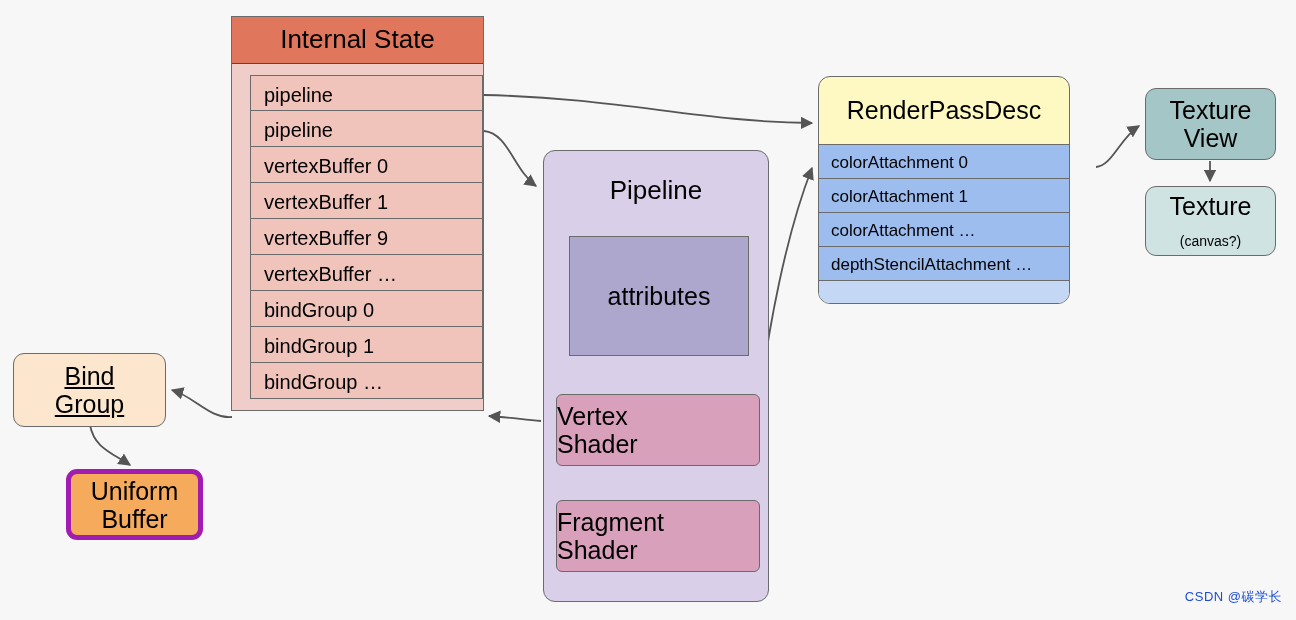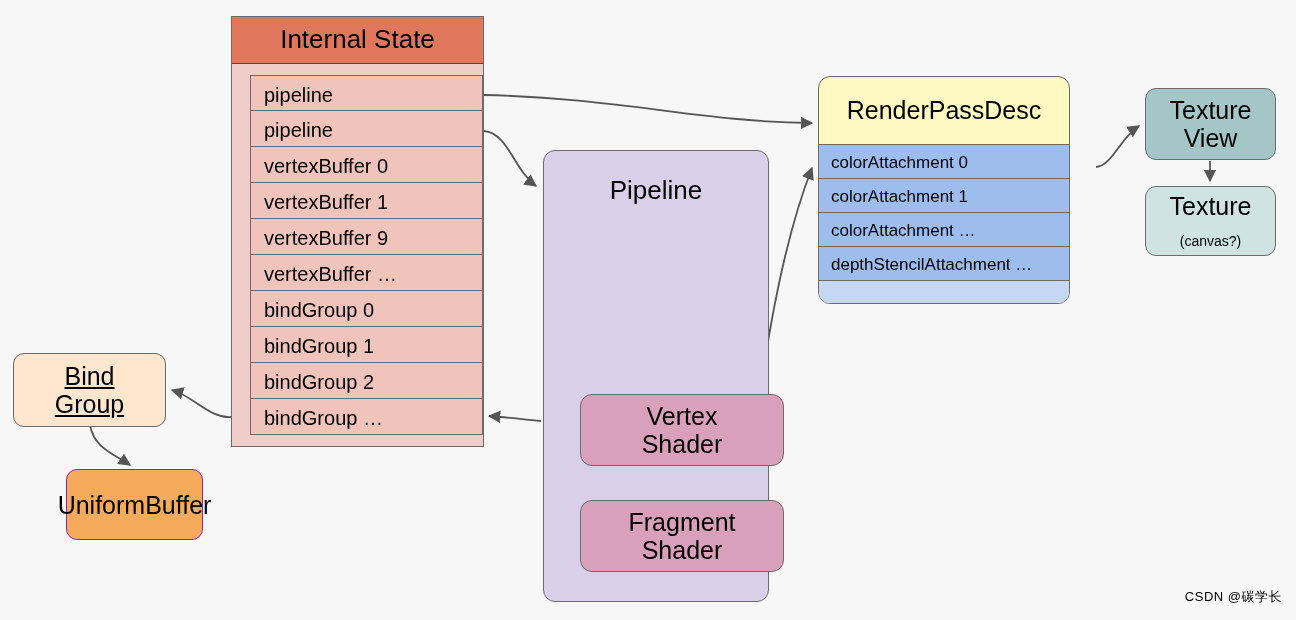--- a/index.html
+++ b/index.html
@@ -80,26 +80,25 @@
     border: 1px solid #6b6b6b;
     display: flex; align-items: center; justify-content: center;
     font-size: 25px;
   }
   .shader {
     position: absolute;
     left: 12px;
     width: 202px; height: 70px;
     background: #d9a0bb;
     border: 1px solid #6b6b6b;
-    border-radius: 12px;
-    display: flex; flex-direction: column;
-    align-items: center; justify-content: center;
+    border-radius: 6px;
+    display: flex; flex-direction: column;
+    align-items: flex-start; justify-content: center;
     font-size: 25px; line-height: 1.12;
     text-align: center;
-    margin-left: 24px;
   }
   #vertex-shader { top: 243px; }
   #fragment-shader { top: 349px; }
 
   
   #renderpassdesc {
     left: 818px; top: 76px;
     width: 252px;
     background: #fef9c3;
     border: 1px solid #6b6b6b;
@@ -159,33 +158,33 @@
     border: 1px solid #6b6b6b;
     border-radius: 11px;
     display: flex; flex-direction: column;
     align-items: center; justify-content: center;
     font-size: 25px; line-height: 1.12; text-align: center; text-decoration: underline;
   }
   #uniform-buffer {
     left: 66px; top: 469px;
     width: 137px; height: 71px;
     background: #f5ab5b;
-    border: 1px solid #a21caf;
-    border-radius: 11px;
-    display: flex; flex-direction: row;
+    border: 5px solid #a21caf;
+    border-radius: 11px;
+    display: flex; flex-direction: column;
     align-items: center; justify-content: center;
     font-size: 25px; line-height: 1.12; text-align: right;
   }
 
   
   #watermark {
     position: absolute;
     right: 14px; bottom: 14px;
     font-size: 13px;
-    color: #000000;
+    color: #1d4ed8;
     letter-spacing: 0.5px;
   }
 </style>
 </head>
 <body>
 
 <svg id="canvas" viewBox="0 0 1296 620">
   <defs>
     <marker id="arrow" viewBox="0 0 10 10" refX="9" refY="5" markerWidth="7" markerHeight="7" orient="auto-start-reverse">
       <path d="M 0 0 L 10 5 L 0 10 z" fill="#555"></path>
@@ -210,28 +209,28 @@
   <div class="gap"></div>
   <div class="sub-rows">
     <div class="row">pipeline</div>
     <div class="row">pipeline</div>
     <div class="row">vertexBuffer 0</div>
     <div class="row">vertexBuffer 1</div>
     <div class="row">vertexBuffer 9</div>
     <div class="row">vertexBuffer …</div>
     <div class="row">bindGroup 0</div>
     <div class="row">bindGroup 1</div>
-    <div class="row">bindGroup 2</div>
     <div class="row">bindGroup …</div>
   </div>
   <div class="bottom-gap"></div>
 </div>
 
 <div class="node" id="pipeline">
   <div class="pipeline-title">Pipeline</div>
+  <div id="attributes">attributes</div>
   <div class="shader" id="vertex-shader">
     <span>Vertex</span>
     <span>Shader</span>
   </div>
   <div class="shader" id="fragment-shader">
     <span>Fragment</span>
     <span>Shader</span>
   </div>
 </div>
 

